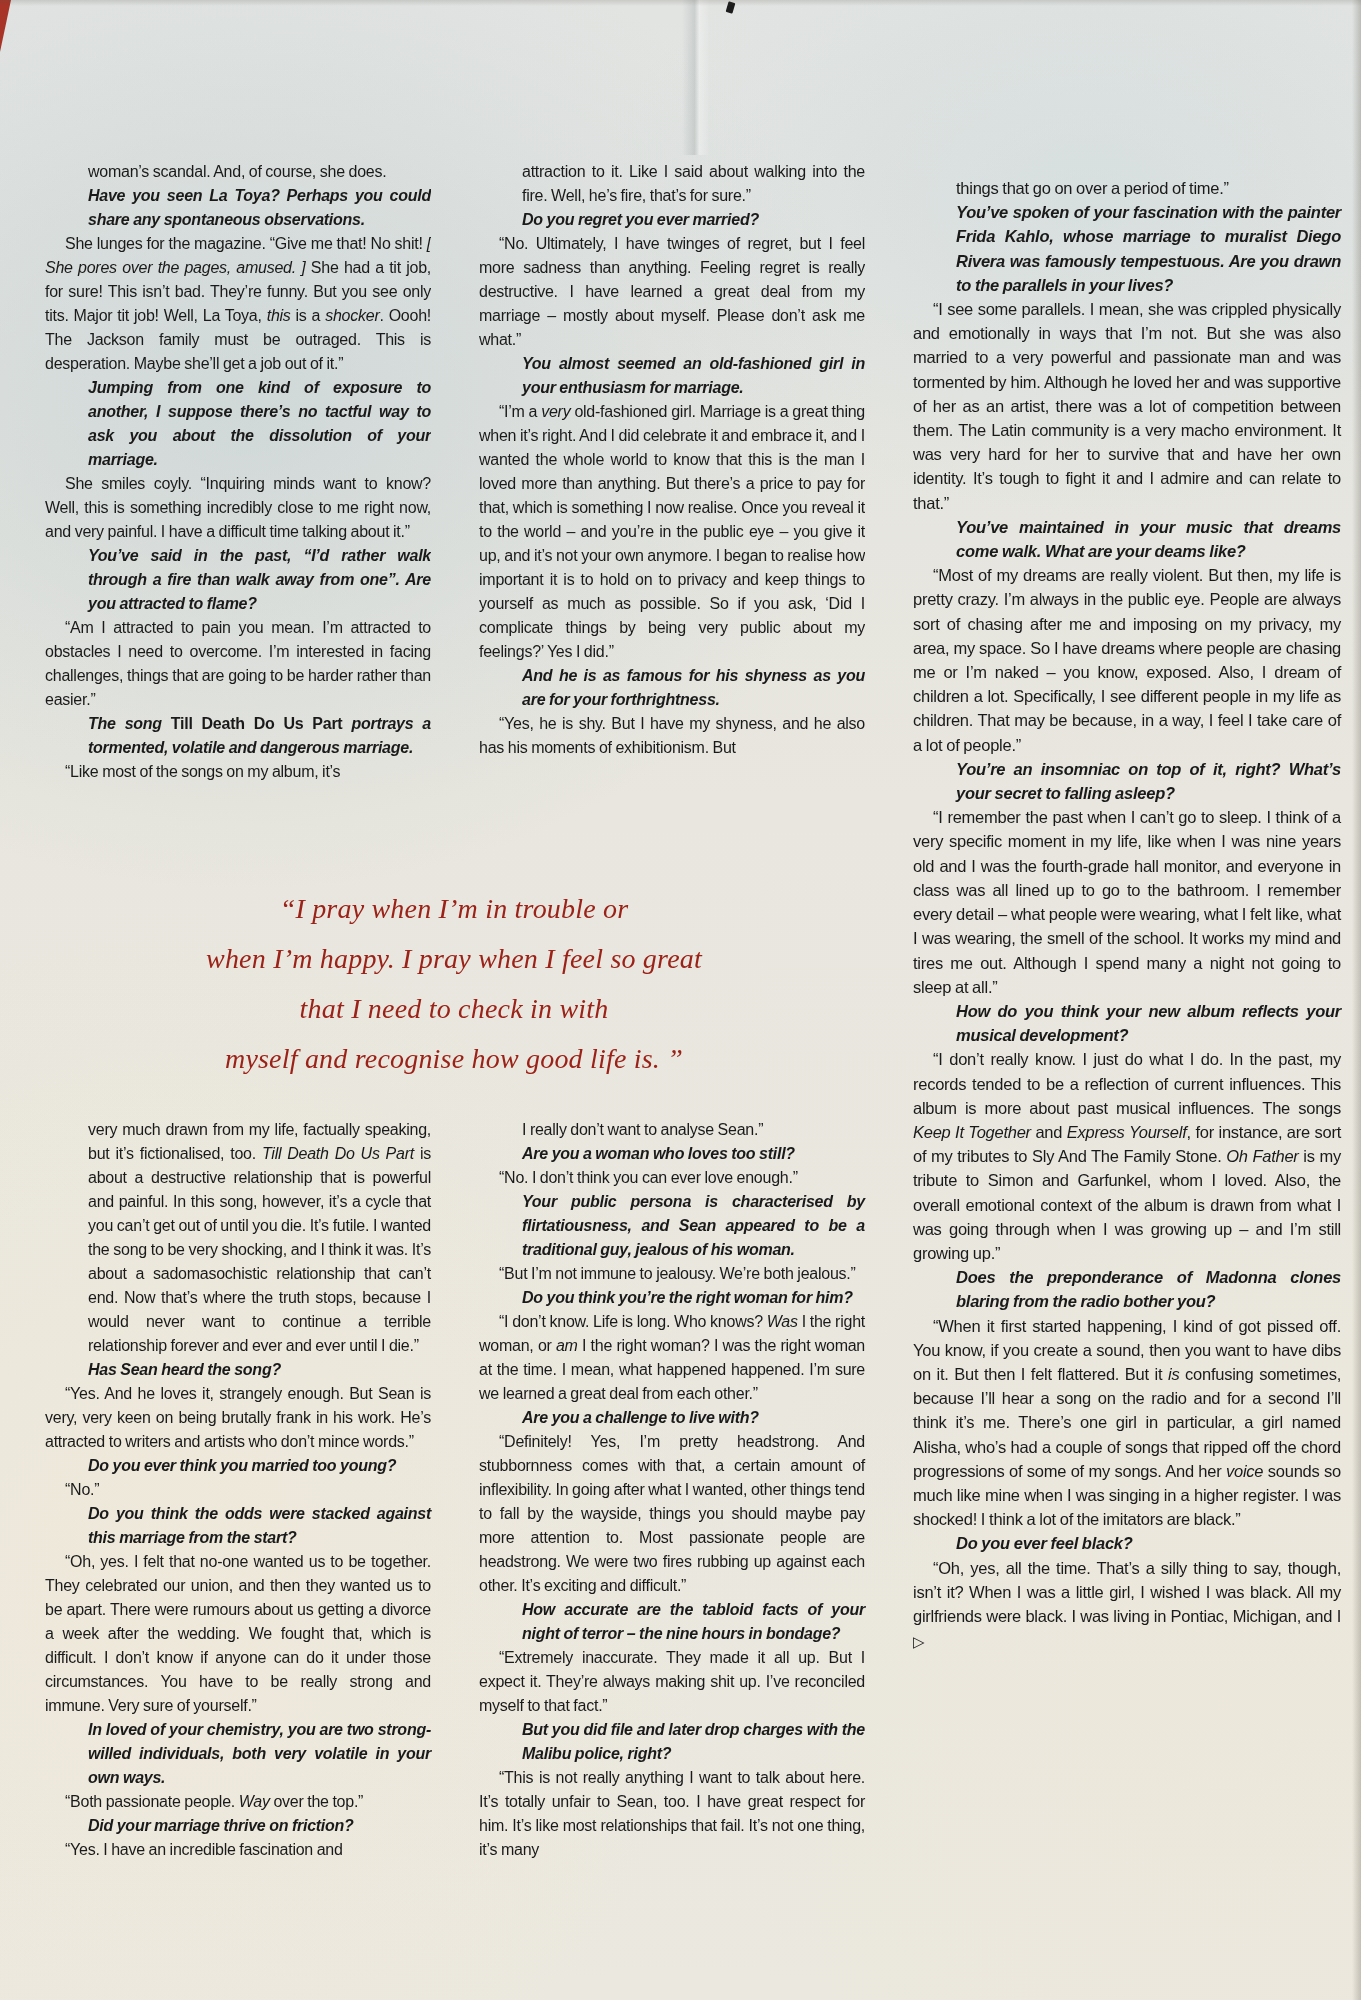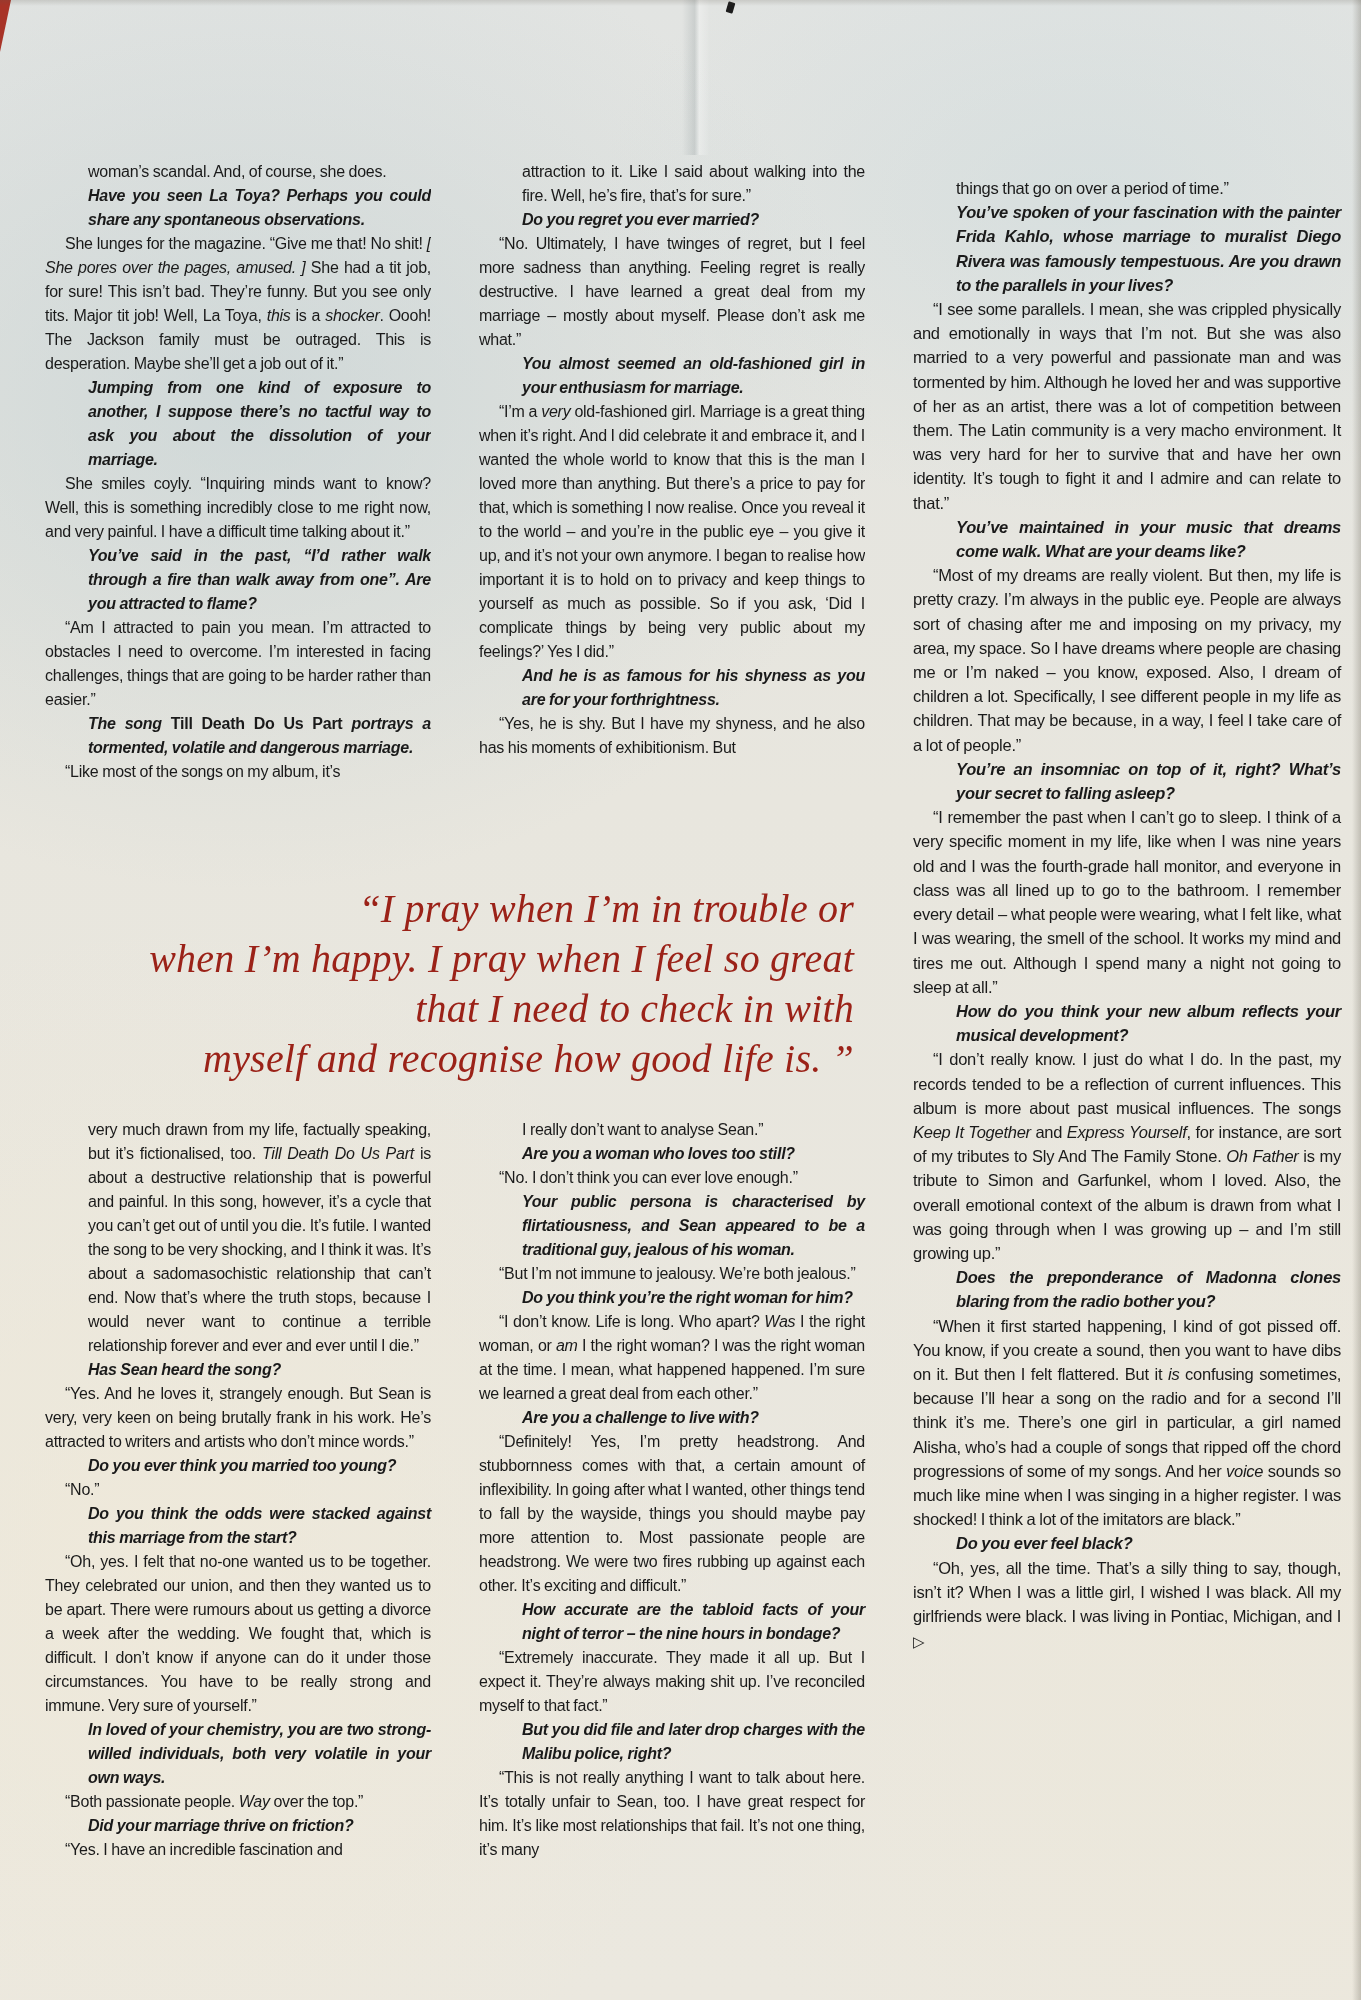--- a/index.html
+++ b/index.html
@@ -54,24 +54,24 @@
 
   .col1-top{left:45px;top:160px;width:386px;max-height:722px;overflow:hidden;}
   .col2-top{left:479px;top:160px;width:386px;max-height:722px;overflow:hidden;}
   .col1-bottom{left:45px;top:1118px;width:386px;}
   .col2-bottom{left:479px;top:1118px;width:386px;}
   .col3{left:913px;top:176px;width:428px;font-size:16.5px;line-height:24.2px;}
 
   
   .pull-quote{
     position:absolute;left:54px;top:884px;width:800px;
-    text-align:right;
+    text-align:center;
     font-family:"Liberation Serif", serif;
     font-style:italic;
-    font-size:40px;
+    font-size:28px;
     line-height:50px;
     color:var(--quote-color);
     letter-spacing:0.2px;
   }
 </style>
 </head>
 <body>
 
 <div class="page">
 
@@ -122,21 +122,21 @@
       <p class="para question"><span>Did your marriage thrive on friction?</span></p>
       <p class="para answer"><span>“Yes. I have an incredible fascination and</span></p>
     </div>
   <div class="col col2-bottom">
       <p class="para continuation"><span>I really don’t want to analyse Sean.”</span></p>
       <p class="para question"><span>Are you a woman who loves too still?</span></p>
       <p class="para answer"><span>“No. I don’t think you can ever love enough.”</span></p>
       <p class="para question"><span>Your public persona is characterised by flirtatiousness, and Sean appeared to be a traditional guy, jealous of his woman.</span></p>
       <p class="para answer"><span>“But I’m not immune to jealousy. We’re both jealous.”</span></p>
       <p class="para question"><span>Do you think you’re the right woman for him?</span></p>
-      <p class="para answer"><span>“I don’t know. Life is long. Who apart? </span><span class="em">Was</span><span> I the right woman, or </span><span class="em">am</span><span> I the right woman? I was the right woman at the time. I mean, what happened happened. I’m sure we learned a great deal from each other.”</span></p>
+      <p class="para answer"><span>“I don’t know. Life is long. Who knows? </span><span class="em">Was</span><span> I the right woman, or </span><span class="em">am</span><span> I the right woman? I was the right woman at the time. I mean, what happened happened. I’m sure we learned a great deal from each other.”</span></p>
       <p class="para question"><span>Are you a challenge to live with?</span></p>
       <p class="para answer"><span>“Definitely! Yes, I’m pretty headstrong. And stubbornness comes with that, a certain amount of inflexibility. In going after what I wanted, other things tend to fall by the wayside, things you should maybe pay more attention to. Most passionate people are headstrong. We were two fires rubbing up against each other. It’s exciting and difficult.”</span></p>
       <p class="para question"><span>How accurate are the tabloid facts of your night of terror – the nine hours in bondage?</span></p>
       <p class="para answer"><span>“Extremely inaccurate. They made it all up. But I expect it. They’re always making shit up. I’ve reconciled myself to that fact.”</span></p>
       <p class="para question"><span>But you did file and later drop charges with the Malibu police, right?</span></p>
       <p class="para answer"><span>“This is not really anything I want to talk about here. It’s totally unfair to Sean, too. I have great respect for him. It’s like most relationships that fail. It’s not one thing, it’s many</span></p>
     </div>
   <div class="col col3">
       <p class="para continuation"><span>things that go on over a period of time.”</span></p>
       <p class="para question"><span>You’ve spoken of your fascination with the painter Frida Kahlo, whose marriage to muralist Diego Rivera was famously tempestuous. Are you drawn to the parallels in your lives?</span></p>

